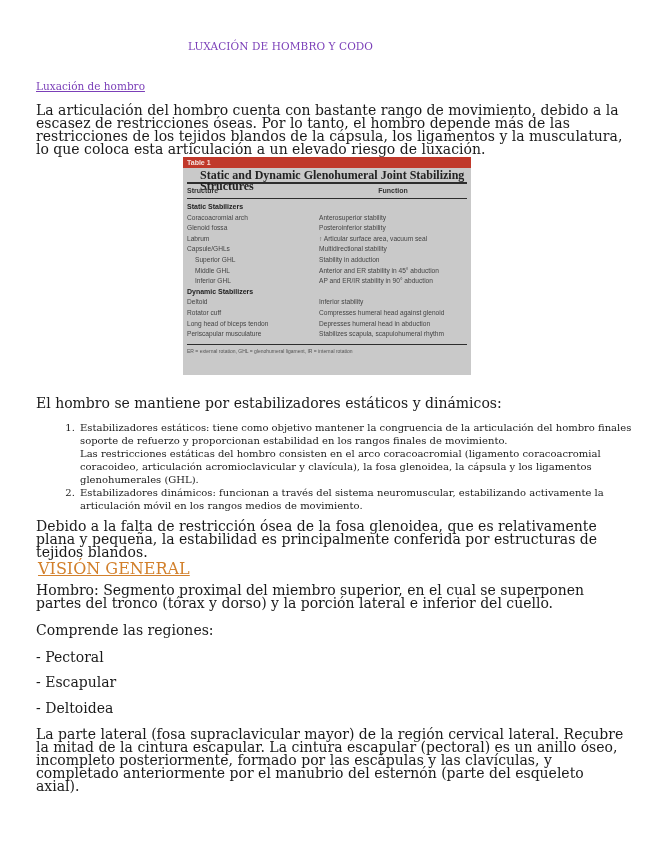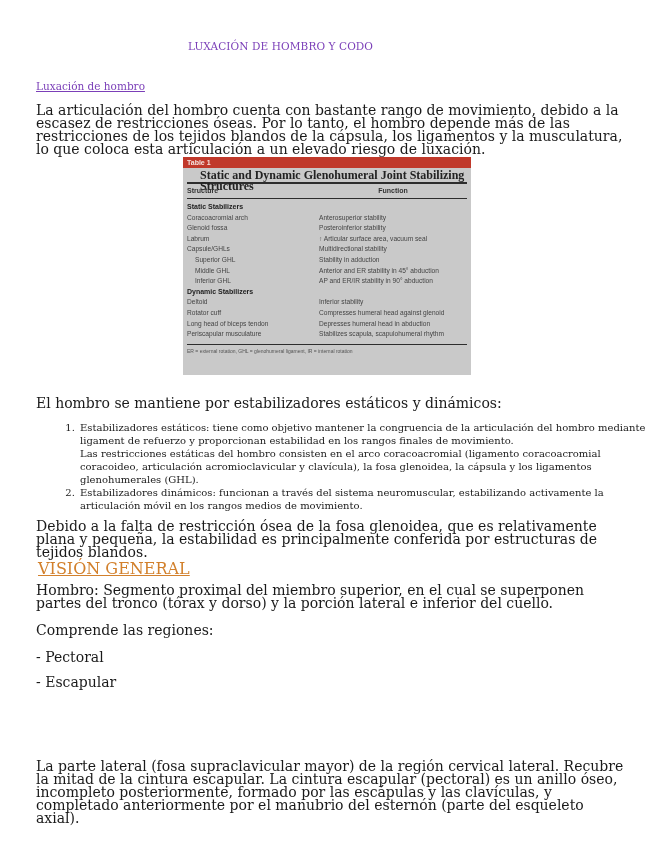--- a/index.html
+++ b/index.html
@@ -32,21 +32,21 @@
   ol.list { position: absolute; left: 58px; top: 421px; width: 568px; margin: 0; padding: 0 0 0 20px;
             font-size: 10px; line-height: 13px; }
   ol.list li { margin: 0; padding-left: 2px; }
   .p3 { top: 520px; }
   .section-orange { position: absolute; left: 38px; top: 559px; font-size: 16px; color: #d2802c; text-decoration: underline; }
   .p4 { top: 584px; }
   .p5 { top: 624px; }
   .p6 { top: 651px; }
   .p7 { top: 676px; }
   .p8 { top: 702px; }
-  .p9 { top: 728px; margin-top: 32px; }
+  .p9 { top: 728px; }
 </style>
 </head>
 <body>
 
 <div class="page">
   <div class="title">LUXACIÓN DE HOMBRO Y CODO</div>
 
   <div class="section-link">Luxación de hombro</div>
 
   <p class="p p1">La articulación del hombro cuenta con bastante rango de movimiento, debido a la escasez de restricciones óseas. Por lo tanto, el hombro depende más de las restricciones de los tejidos blandos de la cápsula, los ligamentos y la musculatura, lo que coloca esta articulación a un elevado riesgo de luxación.</p>
@@ -115,30 +115,31 @@
         </div>
       </div>
     <div class="t-foot-rule"></div>
     <div class="t-foot">ER = external rotation, GHL = glenohumeral ligament, IR = internal rotation</div>
   </div>
 
   <p class="p p2">El hombro se mantiene por estabilizadores estáticos y dinámicos:</p>
 
   <ol class="list">
     <li>
-      <span>Estabilizadores estáticos: tiene como objetivo mantener la congruencia de la articulación del hombro mediante ligament de refuerzo y proporcionan estabilidad en los rangos finales de movimiento.</span><br>
+      <span>Estabilizadores estáticos: tiene como objetivo mantener la congruencia de la articulación del hombro finales soporte de refuerzo y proporcionan estabilidad en los rangos finales de movimiento.</span><br>
       <span>Las restricciones estáticas del hombro consisten en el arco coracoacromial (ligamento coracoacromial coracoideo, articulación acromioclavicular y clavícula), la fosa glenoidea, la cápsula y los ligamentos glenohumerales (GHL).</span>
     </li>
     <li>
       <span>Estabilizadores dinámicos: funcionan a través del sistema neuromuscular, estabilizando activamente la articulación móvil en los rangos medios de movimiento.</span>
     </li>
   </ol>
 
   <p class="p p3">Debido a la falta de restricción ósea de la fosa glenoidea, que es relativamente plana y pequeña, la estabilidad es principalmente conferida por estructuras de tejidos blandos.</p>
 
   <div class="section-orange">VISIÓN GENERAL</div>
 
   <p class="p p5">Comprende las regiones:</p>
   <p class="p p4">Hombro: Segmento proximal del miembro superior, en el cual se superponen partes del tronco (tórax y dorso) y la porción lateral e inferior del cuello.</p>
   <p class="p p7">- Escapular</p>
   <p class="p p6">- Pectoral</p>
+  <p class="p p8">- Deltoidea</p>
   <p class="p p9">La parte lateral (fosa supraclavicular mayor) de la región cervical lateral. Recubre la mitad de la cintura escapular. La cintura escapular (pectoral) es un anillo óseo, incompleto posteriormente, formado por las escápulas y las clavículas, y completado anteriormente por el manubrio del esternón (parte del esqueleto axial).</p>
 </div>
 
 </body></html>

